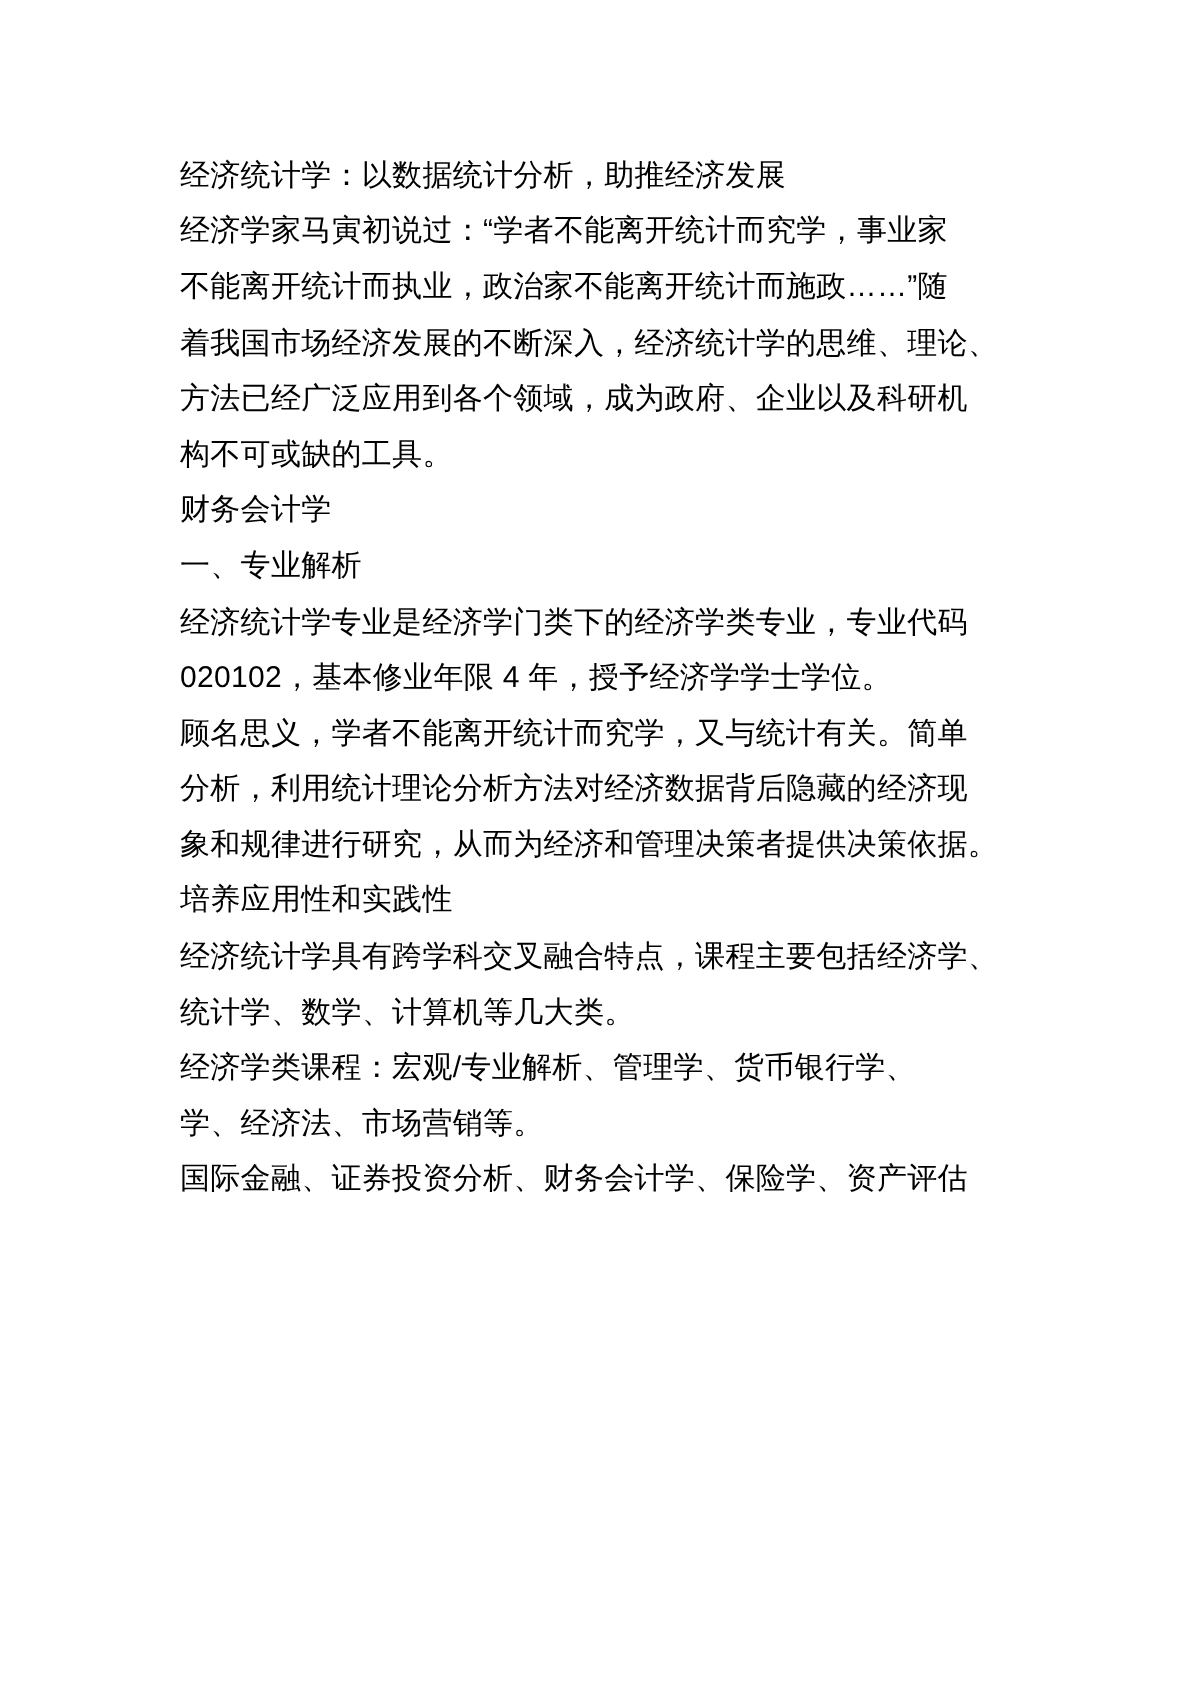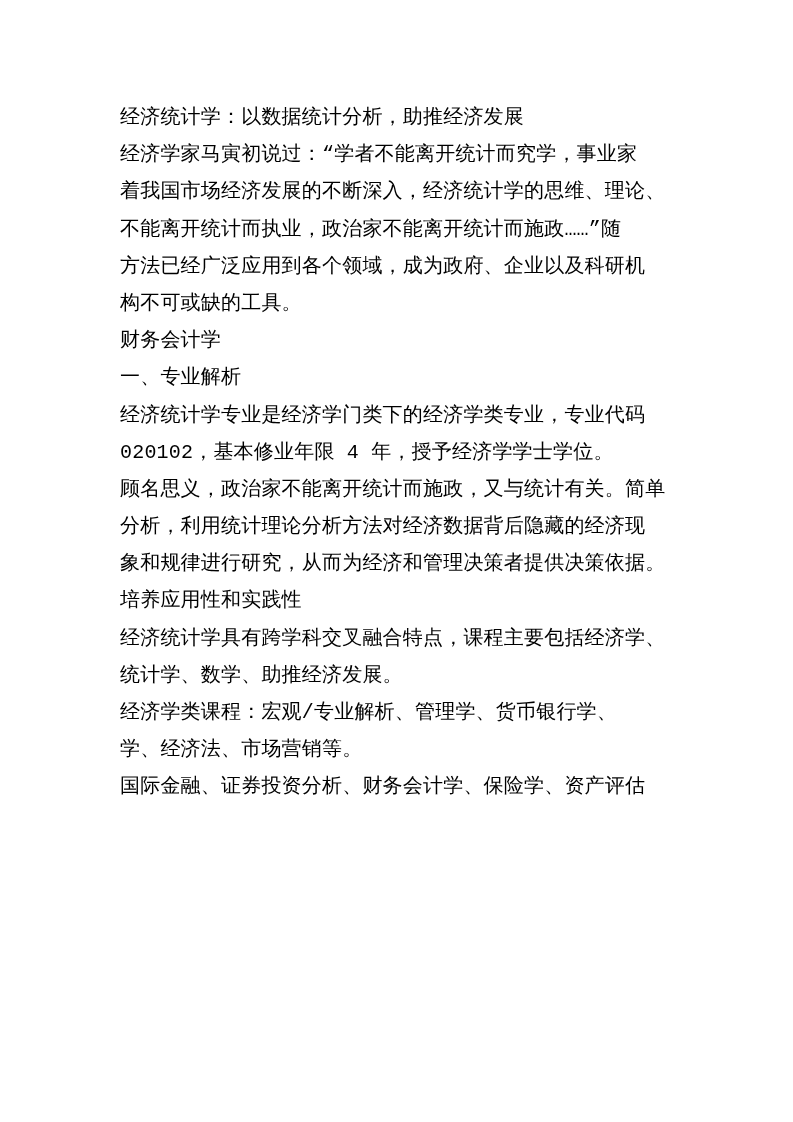--- a/index.html
+++ b/index.html
@@ -12,47 +12,47 @@
       height: 1122px;
       position: relative;
       overflow: hidden;
     }
     .page {
       position: absolute;
       left: 120px;
       top: 99px;
       width: 560px;
       color: #000000;
-      font-family: Liberation Mono, monospace;
+      font-family: Liberation Sans, sans-serif;
       font-size: 20px;
       line-height: 37.2px;
       letter-spacing: 0.2px;
     }
     .line {
       display: block;
       white-space: nowrap;
       height: 37.2px;
     }
   </style>
 </head>
 <body>
 
 <div class="page">
   <span class="line">经济统计学：以数据统计分析，助推经济发展</span>
   <span class="line">经济学家马寅初说过：“学者不能离开统计而究学，事业家</span>
+  <span class="line">不能离开统计而执业，政治家不能离开统计而施政……”随</span>
   <span class="line">着我国市场经济发展的不断深入，经济统计学的思维、理论、</span>
-  <span class="line">不能离开统计而执业，政治家不能离开统计而施政……”随</span>
   <span class="line">方法已经广泛应用到各个领域，成为政府、企业以及科研机</span>
   <span class="line">构不可或缺的工具。</span>
   <span class="line">财务会计学</span>
   <span class="line">一、专业解析</span>
   <span class="line">经济统计学专业是经济学门类下的经济学类专业，专业代码</span>
   <span class="line">020102，基本修业年限 4 年，授予经济学学士学位。</span>
-  <span class="line">顾名思义，政治家不能离开统计而施政，又与统计有关。简单</span>
+  <span class="line">顾名思义，学者不能离开统计而究学，又与统计有关。简单</span>
   <span class="line">分析，利用统计理论分析方法对经济数据背后隐藏的经济现</span>
   <span class="line">象和规律进行研究，从而为经济和管理决策者提供决策依据。</span>
   <span class="line">培养应用性和实践性</span>
   <span class="line">经济统计学具有跨学科交叉融合特点，课程主要包括经济学、</span>
-  <span class="line">统计学、数学、助推经济发展。</span>
+  <span class="line">统计学、数学、计算机等几大类。</span>
   <span class="line">经济学类课程：宏观/专业解析、管理学、货币银行学、</span>
   <span class="line">学、经济法、市场营销等。</span>
   <span class="line">国际金融、证券投资分析、财务会计学、保险学、资产评估</span>
 </div>
 
 </body></html>

